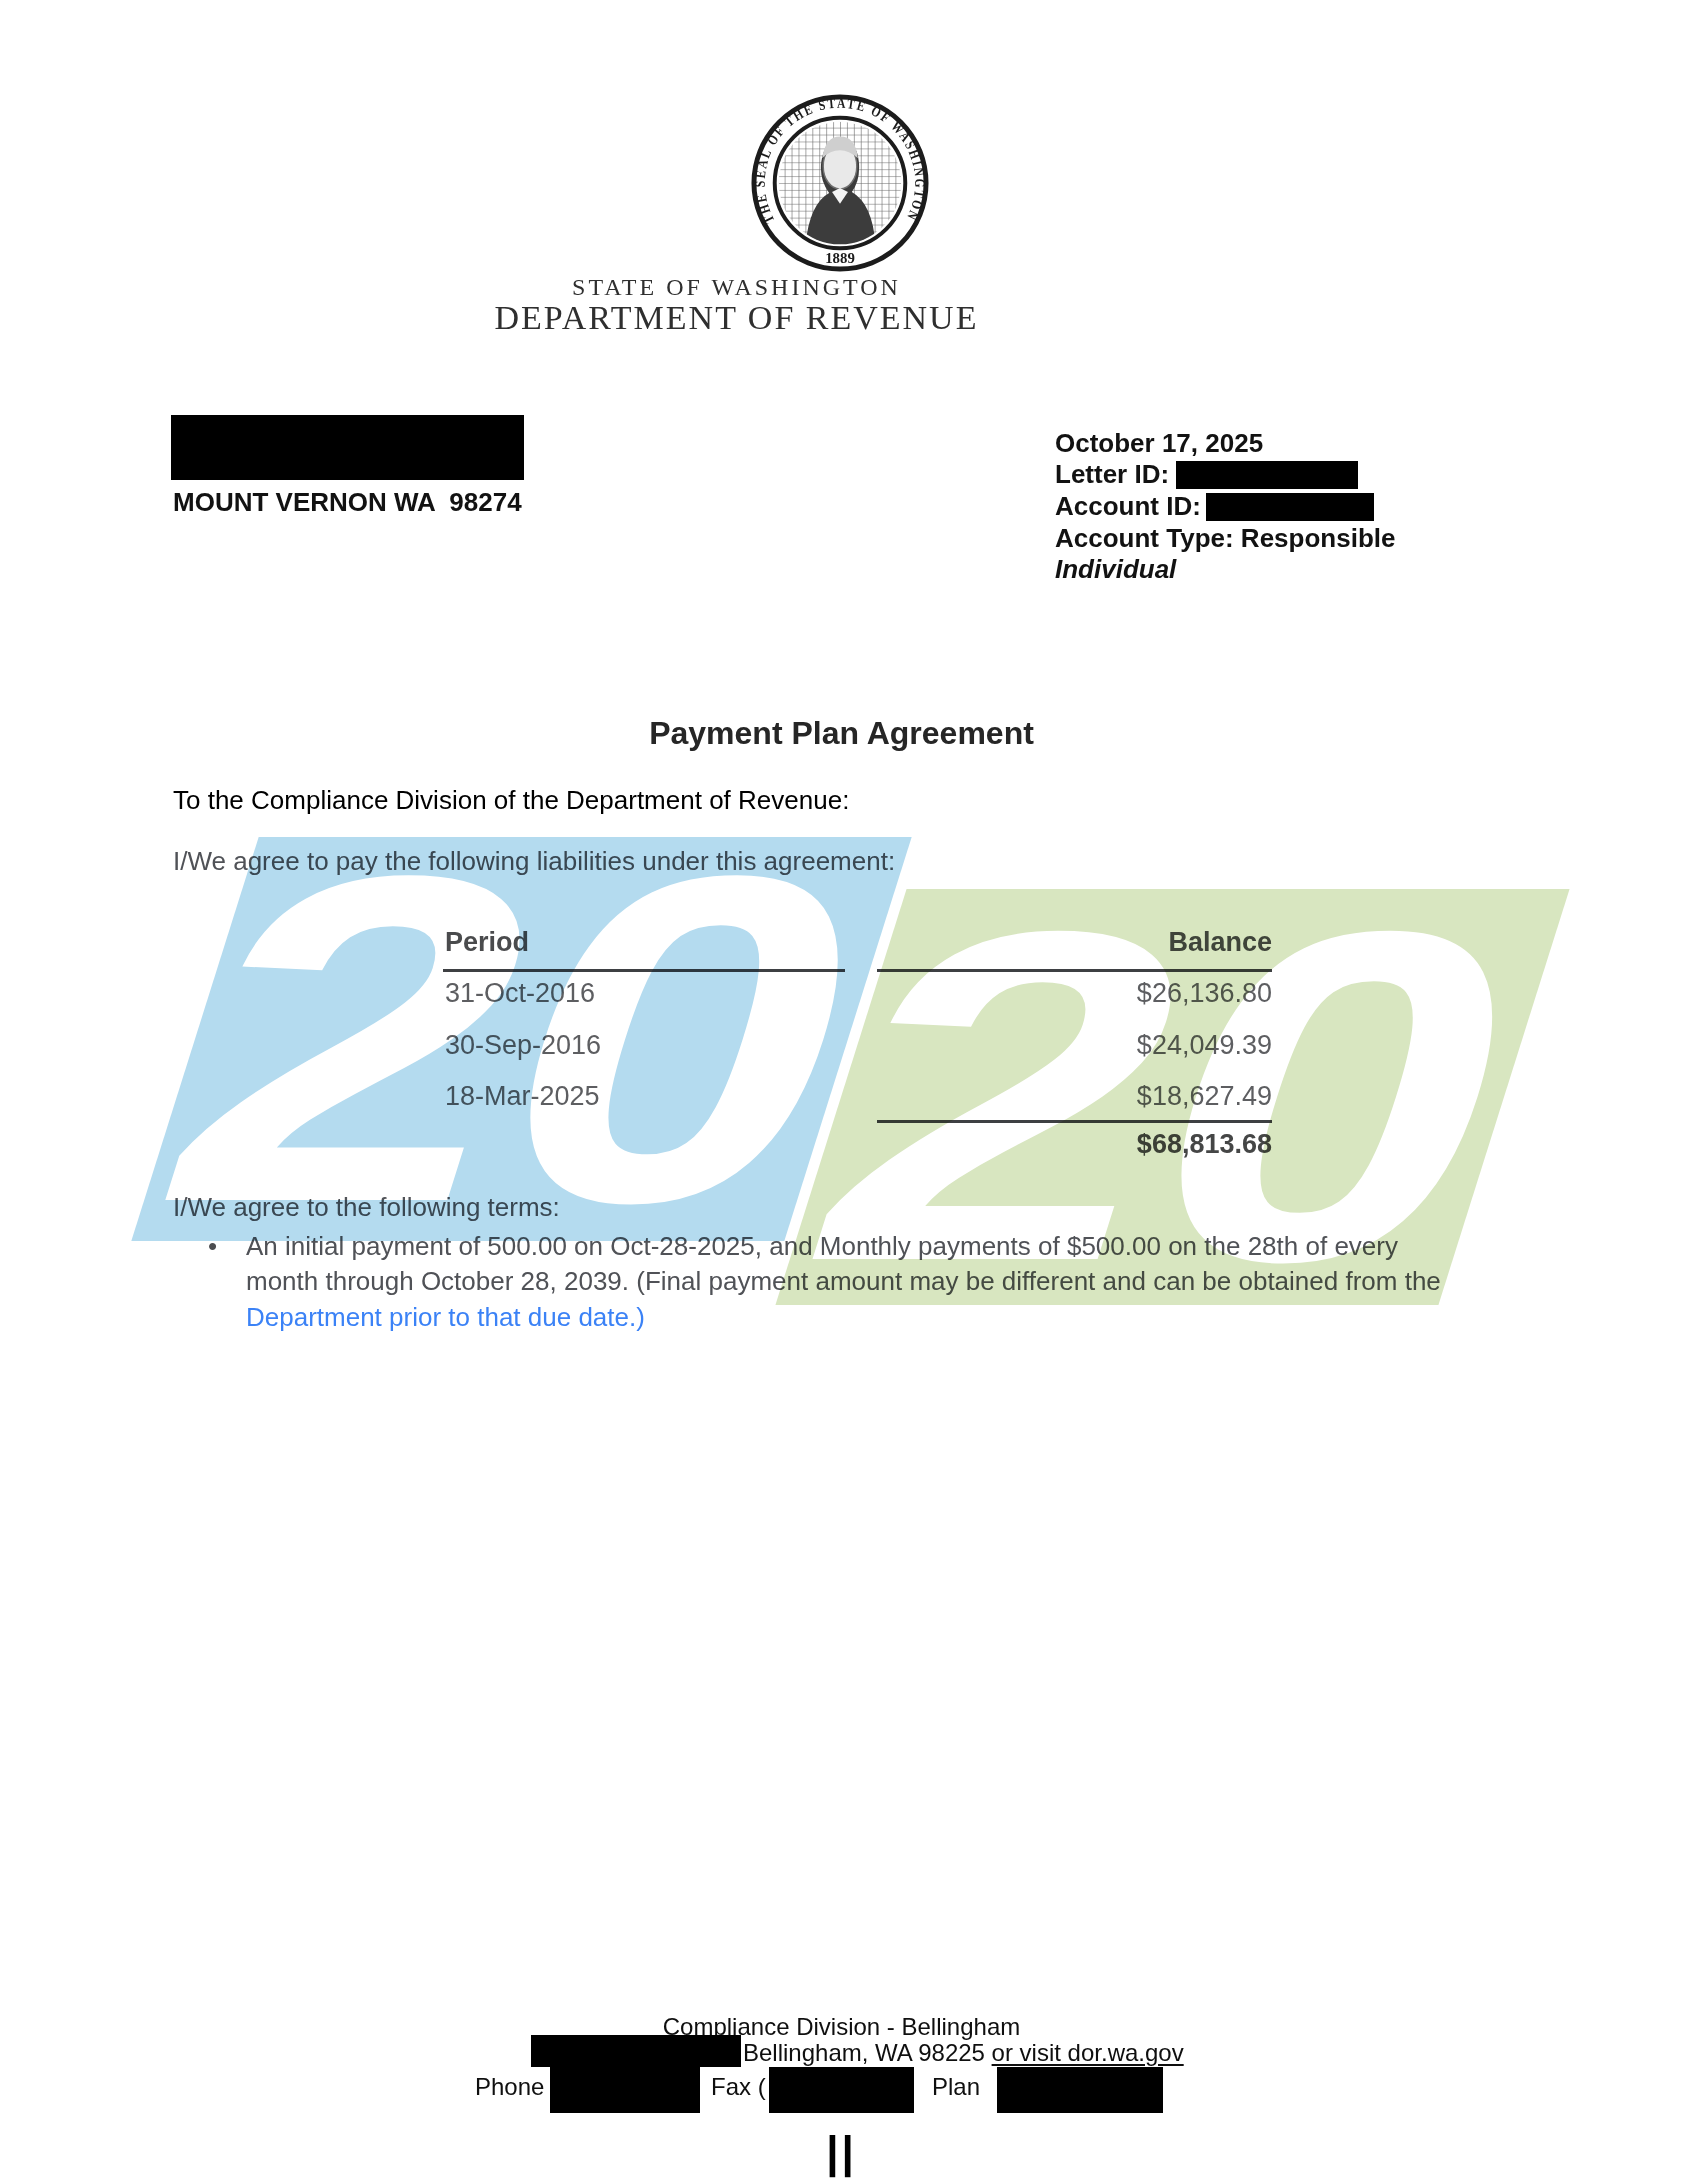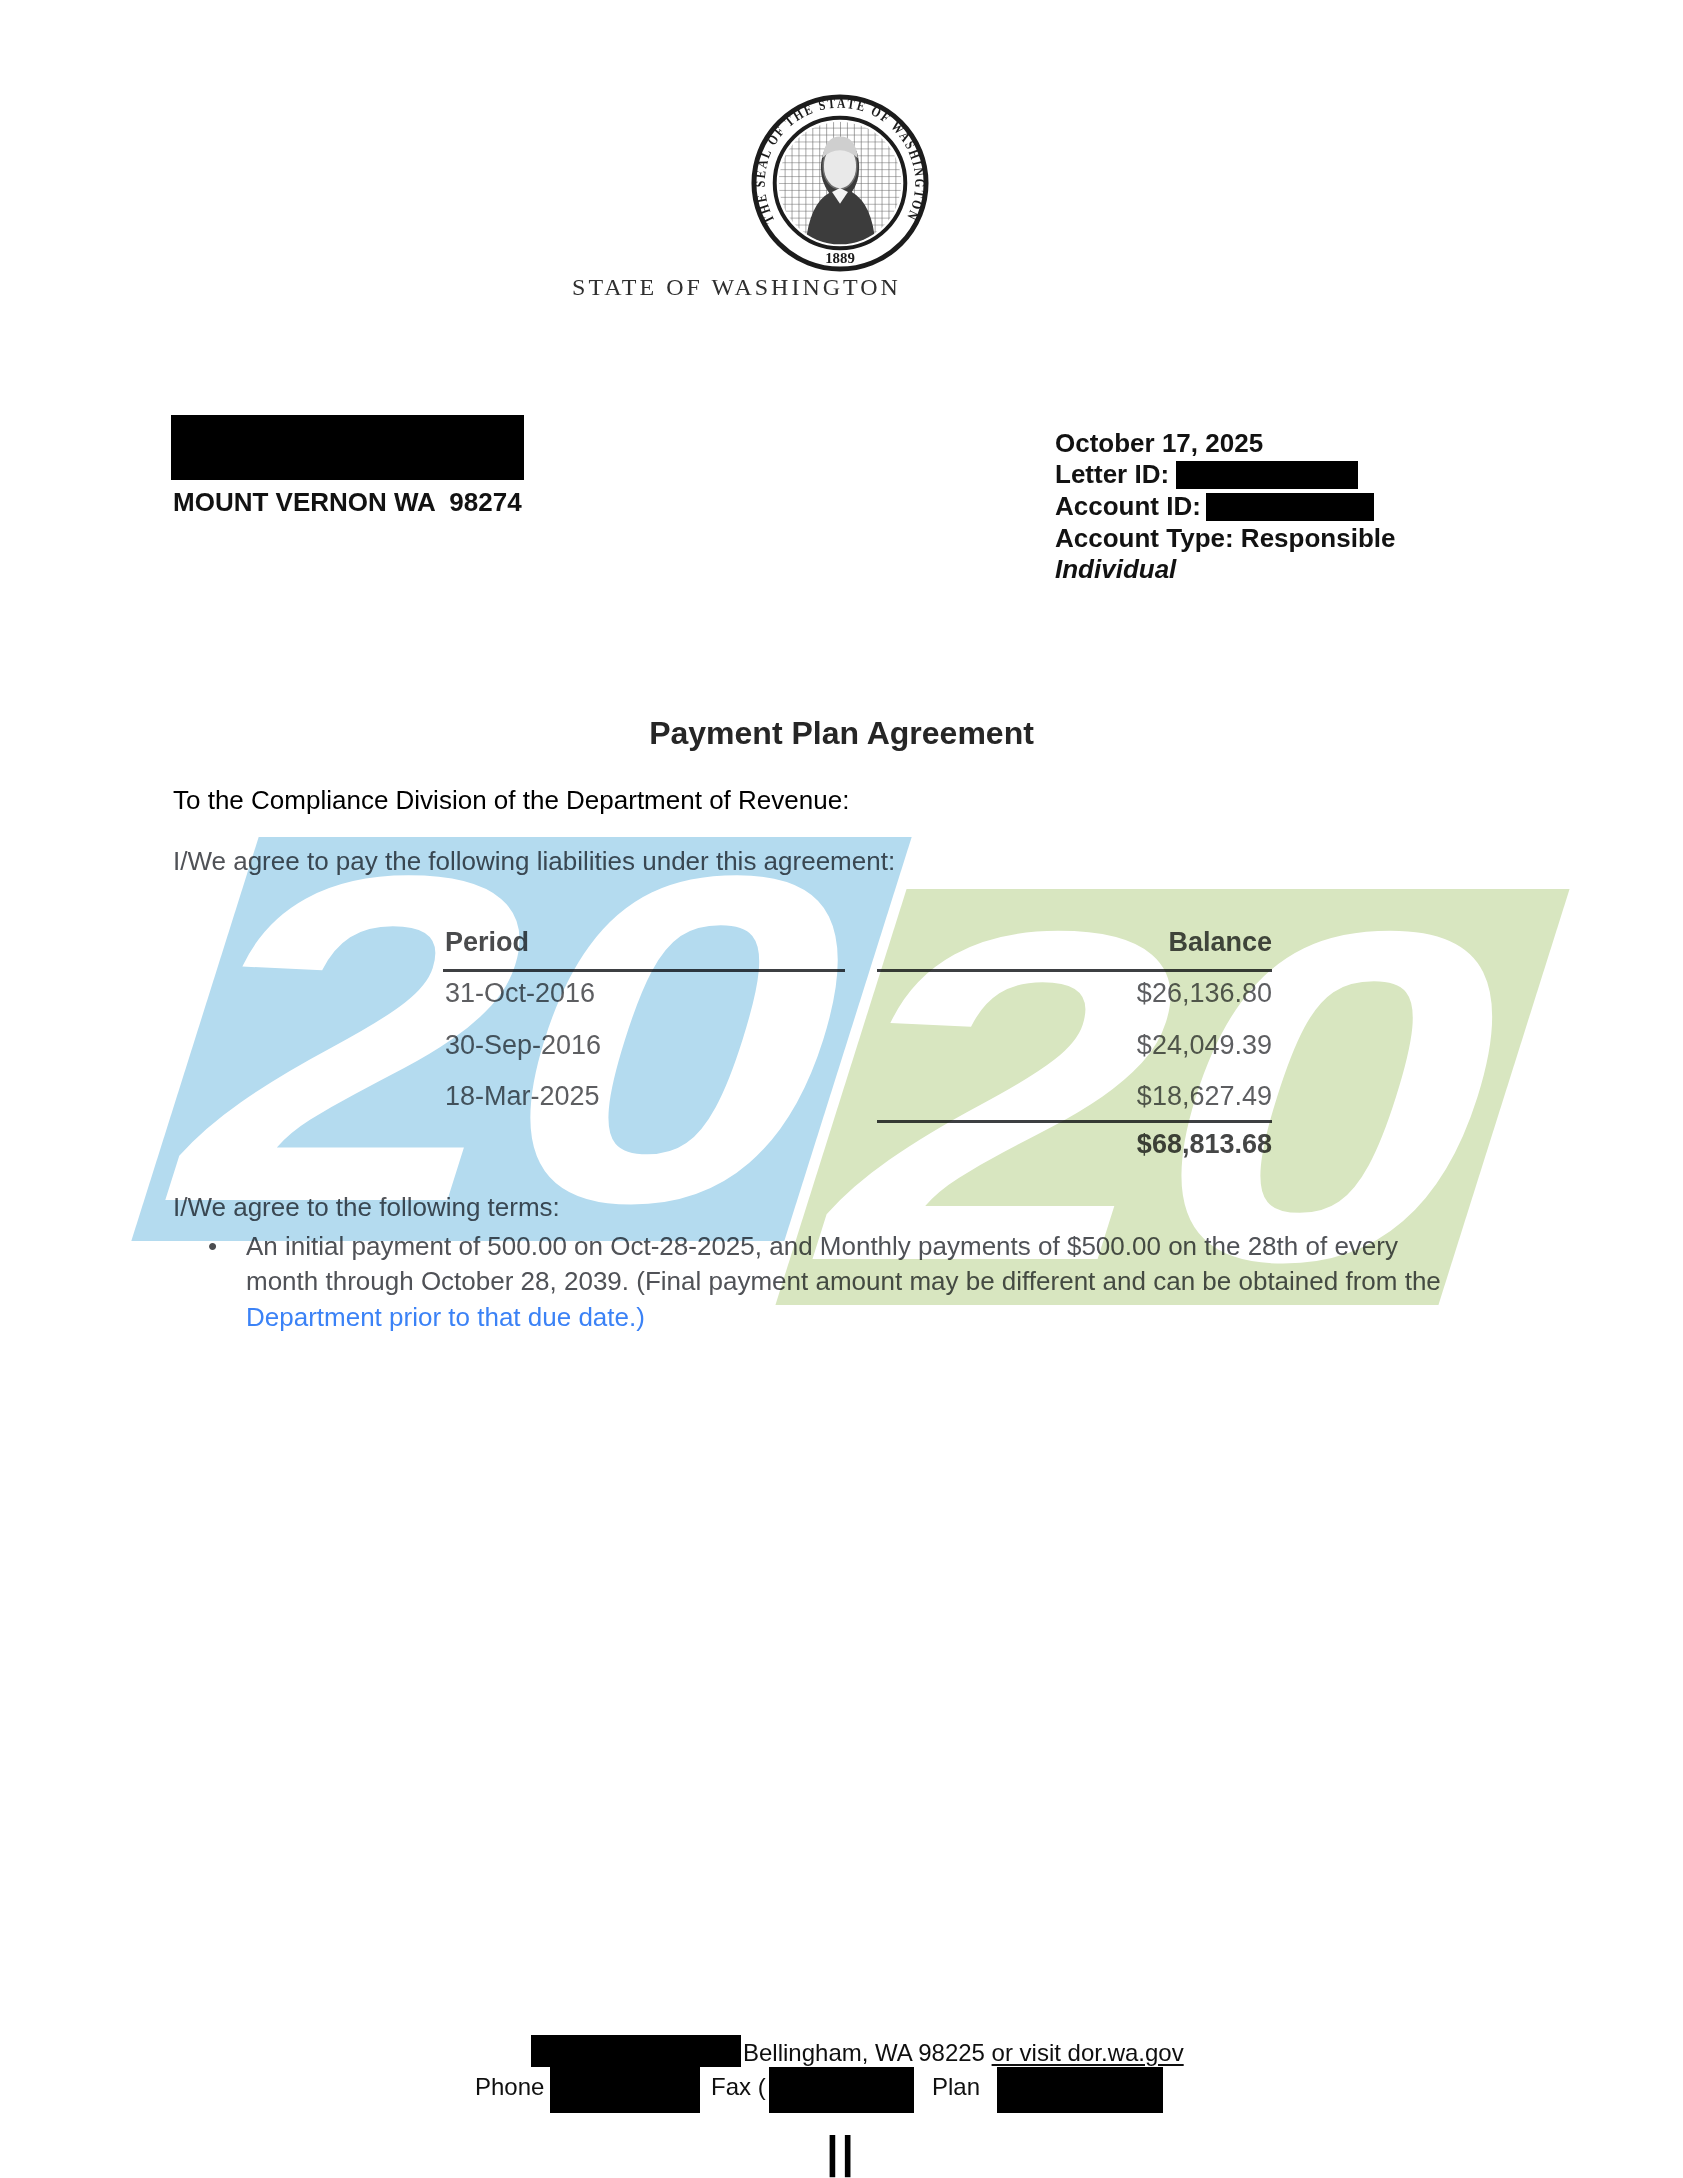--- a/index.html
+++ b/index.html
@@ -86,20 +86,21 @@
       <path d="M73 66 Q76 44 91 44 Q107 44 109 66 Q100 58 91 58 Q81 58 73 66 Z" fill="#cfcfcf"></path>
       <path d="M83 100 L91 112 L99 100 L91 96 Z" fill="#f4f4f4"></path>
     </g>
     <text font-family="Liberation Serif, serif" font-size="14.5" font-weight="bold" fill="#1c1c1c" letter-spacing="2.5">
       <textPath href="#ringpath" startOffset="0" textLength="316" lengthAdjust="spacingAndGlyphs">THE SEAL OF THE STATE OF WASHINGTON</textPath>
     </text>
     <text x="91" y="172" text-anchor="middle" font-family="Liberation Serif, serif" font-size="15" font-weight="bold" fill="#1c1c1c">1889</text>
   </svg>
 
   <div id="agency-line1" class="agency-line">STATE OF WASHINGTON</div>
+  <div id="agency-line2" class="agency-line">DEPARTMENT OF REVENUE</div>
 
   <div class="redact" style="left:171px; top:415px; width:353px; height:65px;"></div>
   <div id="recipient-city" class="abs doc-bold">MOUNT VERNON WA  98274</div>
 
   <div class="abs doc-bold info-line" style="top:428px;">October 17, 2025</div>
   <div class="abs doc-bold info-line" style="top:459px;">Letter ID:</div>
   <div class="redact" style="left:1176px; top:461px; width:182px; height:28px;"></div>
   <div class="abs doc-bold info-line" style="top:491px;">Account ID:</div>
   <div class="redact" style="left:1206px; top:493px; width:168px; height:28px;"></div>
   <div class="abs doc-bold info-line" style="top:523px;">Account Type: Responsible</div>
@@ -134,20 +135,21 @@
 
   <div id="watermark">
     <div id="wm-blue" class="wm-box" style="background: rgb(180, 219, 239);">
       <span class="wm-digits">20</span>
     </div>
     <div id="wm-green" class="wm-box" style="background: rgb(216, 230, 192);">
       <span class="wm-digits">20</span>
     </div>
   </div>
 
+  <div id="footer-division" class="abs foot">Compliance Division - Bellingham</div>
 
   <div class="redact" style="left:531px; top:2035px; width:210px; height:32px;"></div>
   <div id="footer-address" class="abs foot"><span>Bellingham, WA 98225 </span><span id="footer-link">or visit dor.wa.gov</span></div>
 
   <div class="abs foot" style="left:475px; top:2073px;">Phone</div>
   <div class="redact" style="left:550px; top:2067px; width:150px; height:46px;"></div>
   <div class="abs foot" style="left:711px; top:2073px;">Fax (</div>
   <div class="redact" style="left:769px; top:2067px; width:145px; height:46px;"></div>
   <div class="abs foot" style="left:932px; top:2073px;">Plan</div>
   <div class="redact" style="left:997px; top:2067px; width:166px; height:46px;"></div>

